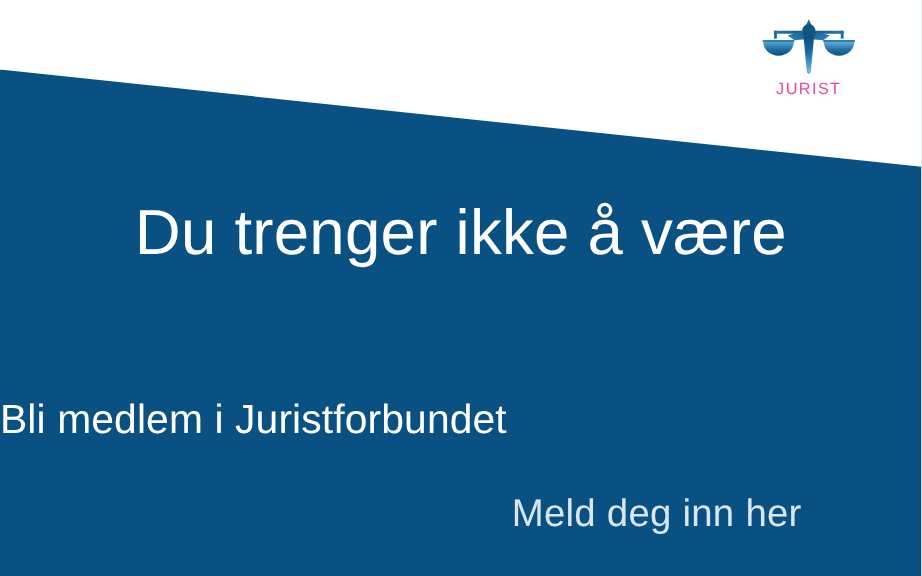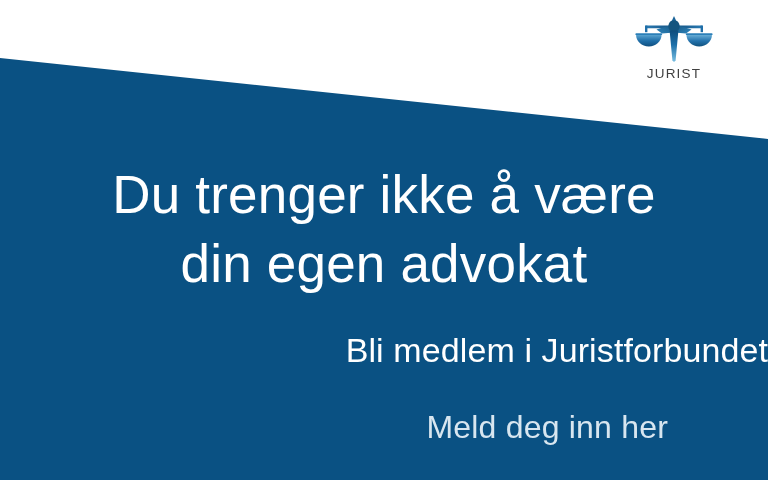--- a/index.html
+++ b/index.html
@@ -41,21 +41,21 @@
     display: block;
     width: 86px;
     height: 48px;
     margin: 0 auto 4px auto;
   }
   .logo-wordmark {
     font-family: "Liberation Sans", sans-serif;
     font-size: 13.5px;
     line-height: 15.5px;
     letter-spacing: 1.2px;
-    color: #404040;
+    color: #ec4899;
     font-weight: 400;
     text-align: center;
     white-space: nowrap;
   }
   .logo-wordmark .line2 {
     display: block;
     letter-spacing: 0.9px;
   }
   
   .content {
@@ -80,21 +80,21 @@
     letter-spacing: 0.2px;
   }
   .headline .hl-line {
     display: block;
   }
   .subtitle {
     position: absolute;
     left: 0;
     top: 329px;
     width: 768px;
-    text-align: right;
+    text-align: left;
     color: #ffffff;
     font-family: "Liberation Sans", sans-serif;
     font-weight: 400;
     font-size: 34px;
     line-height: 42px;
     letter-spacing: 0.1px;
   }
   .cta {
     position: absolute;
     right: 100px;
@@ -173,21 +173,20 @@
     </svg>
     <div class="logo-wordmark">
       <span>JURIST</span>
     </div>
   </div>
 
   <div class="content">
 
     <div class="headline">
       <span class="hl-line">Du trenger ikke å være</span>
-      <span class="hl-line">din egen advokat</span>
     </div>
 
     <div class="subtitle">Bli medlem i Juristforbundet</div>
 
     <a class="cta" href="#">Meld deg inn her</a>
 
   </div>
 
 </div>
 

